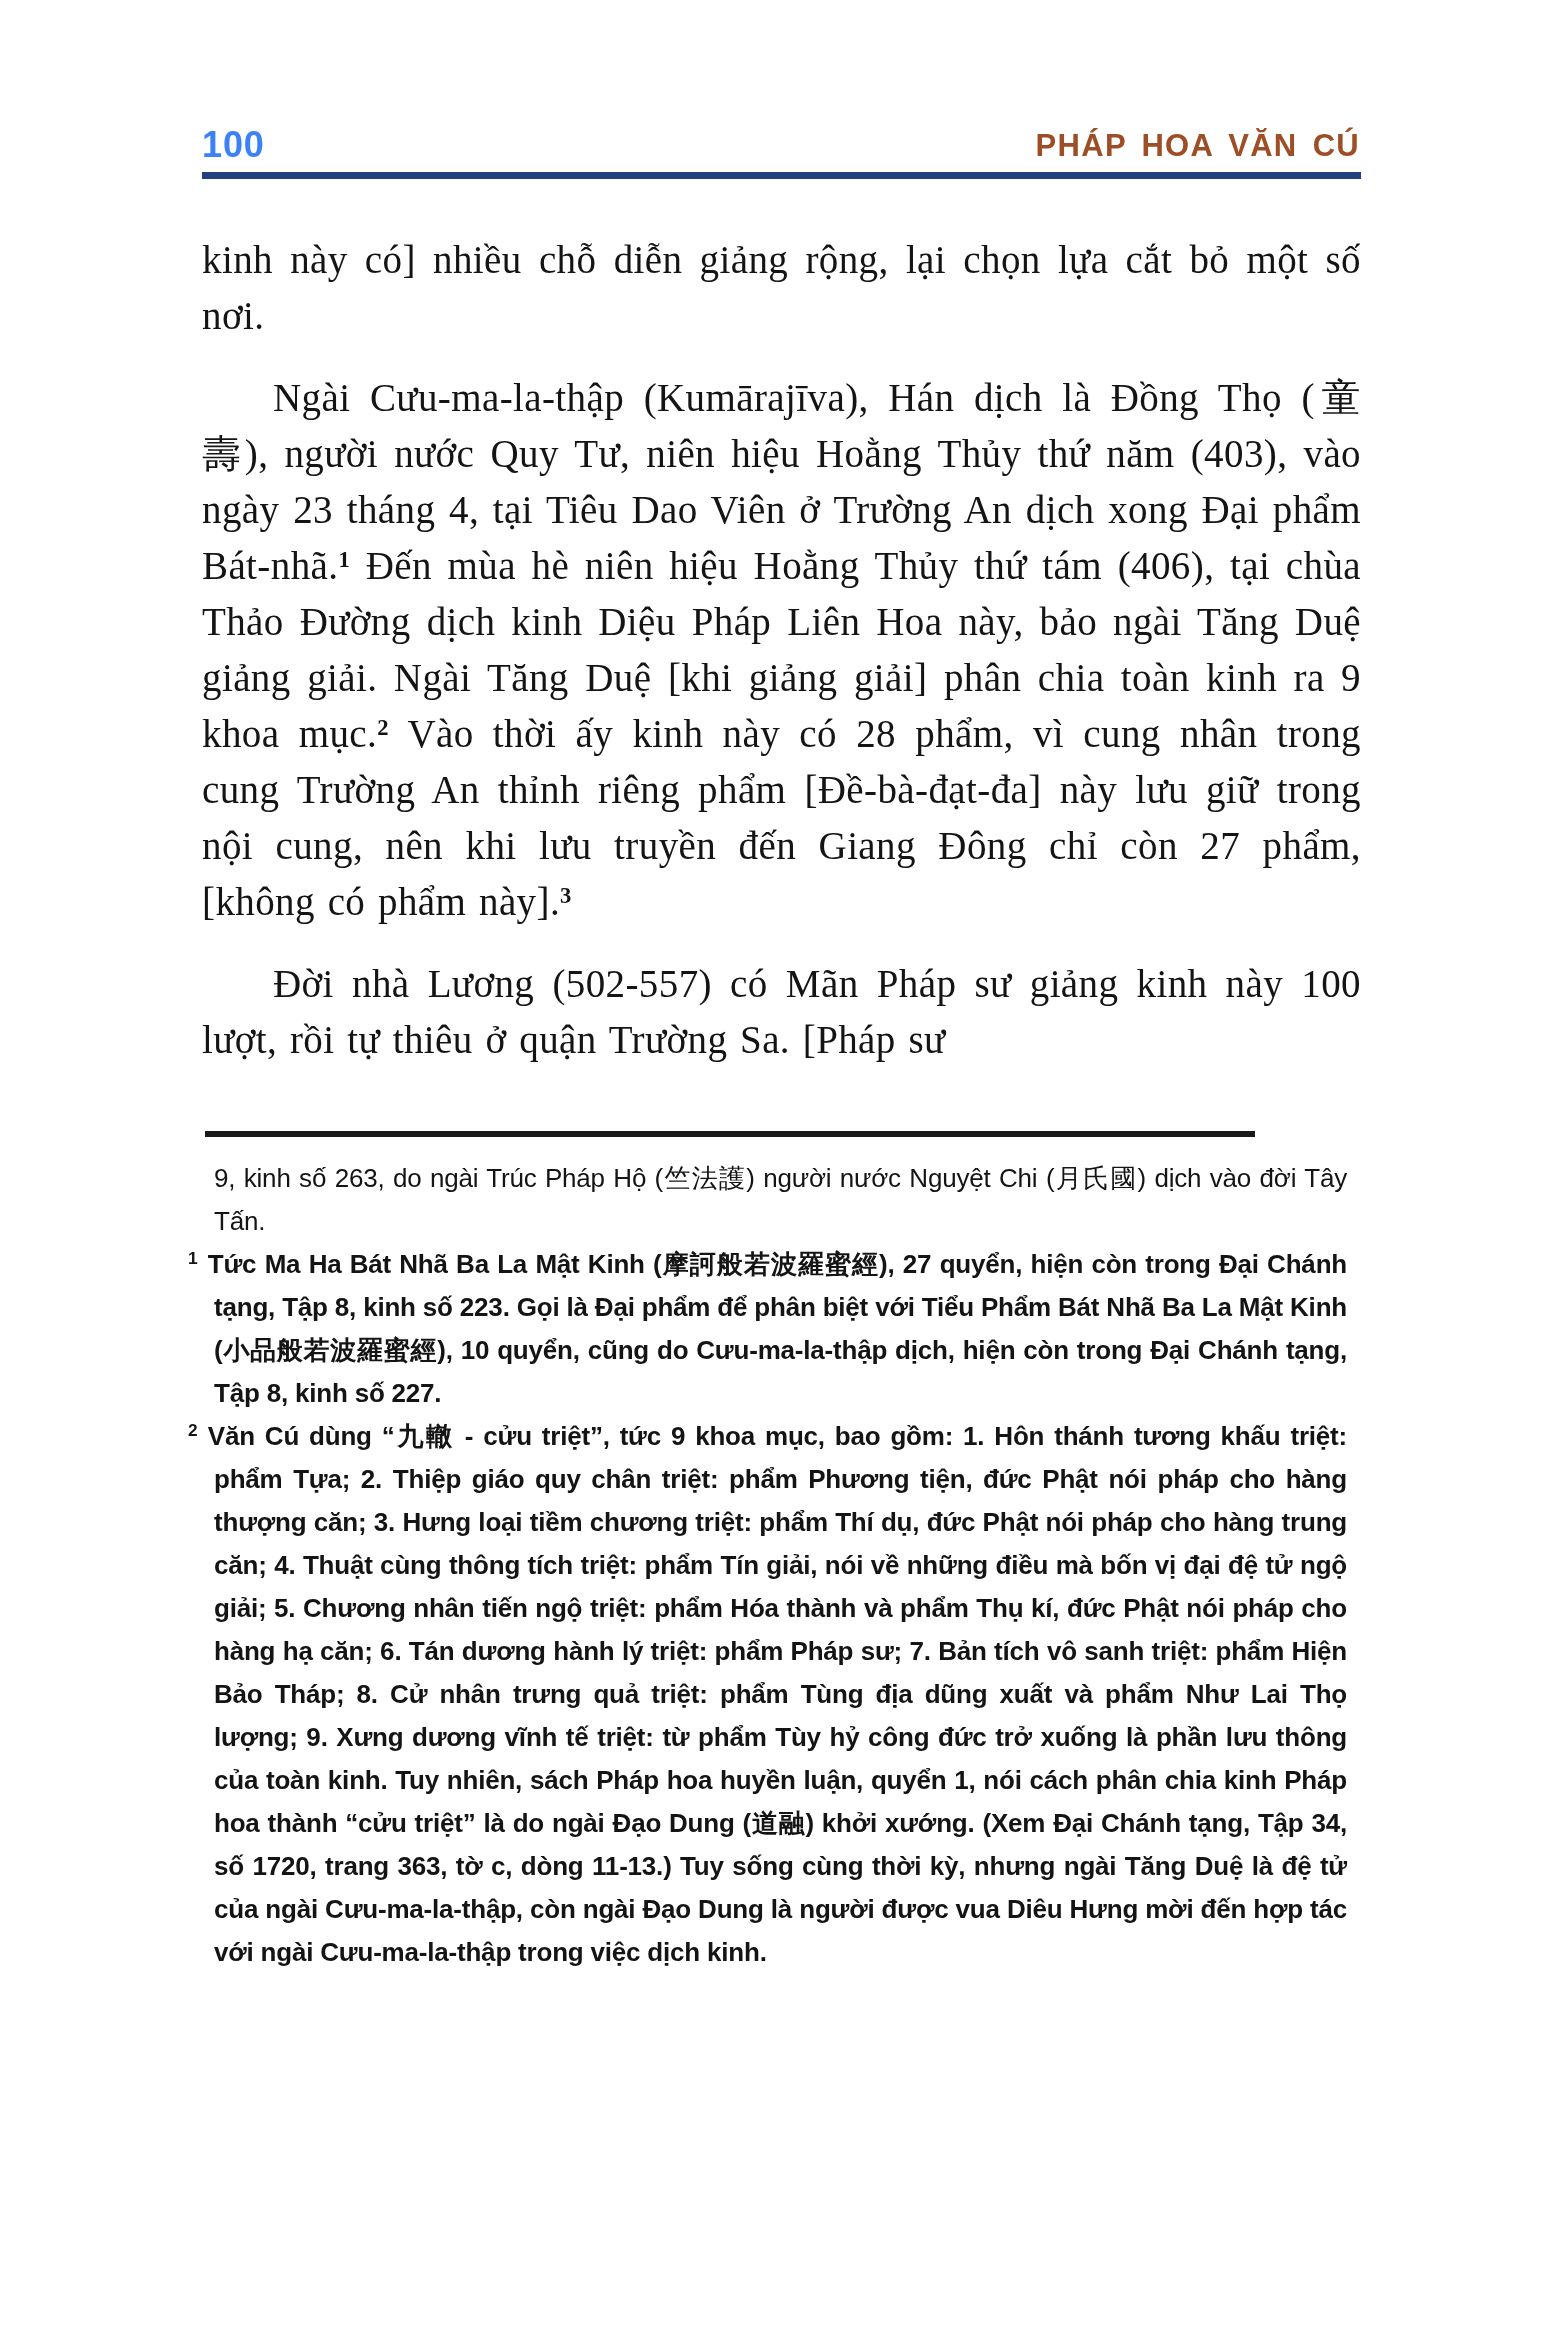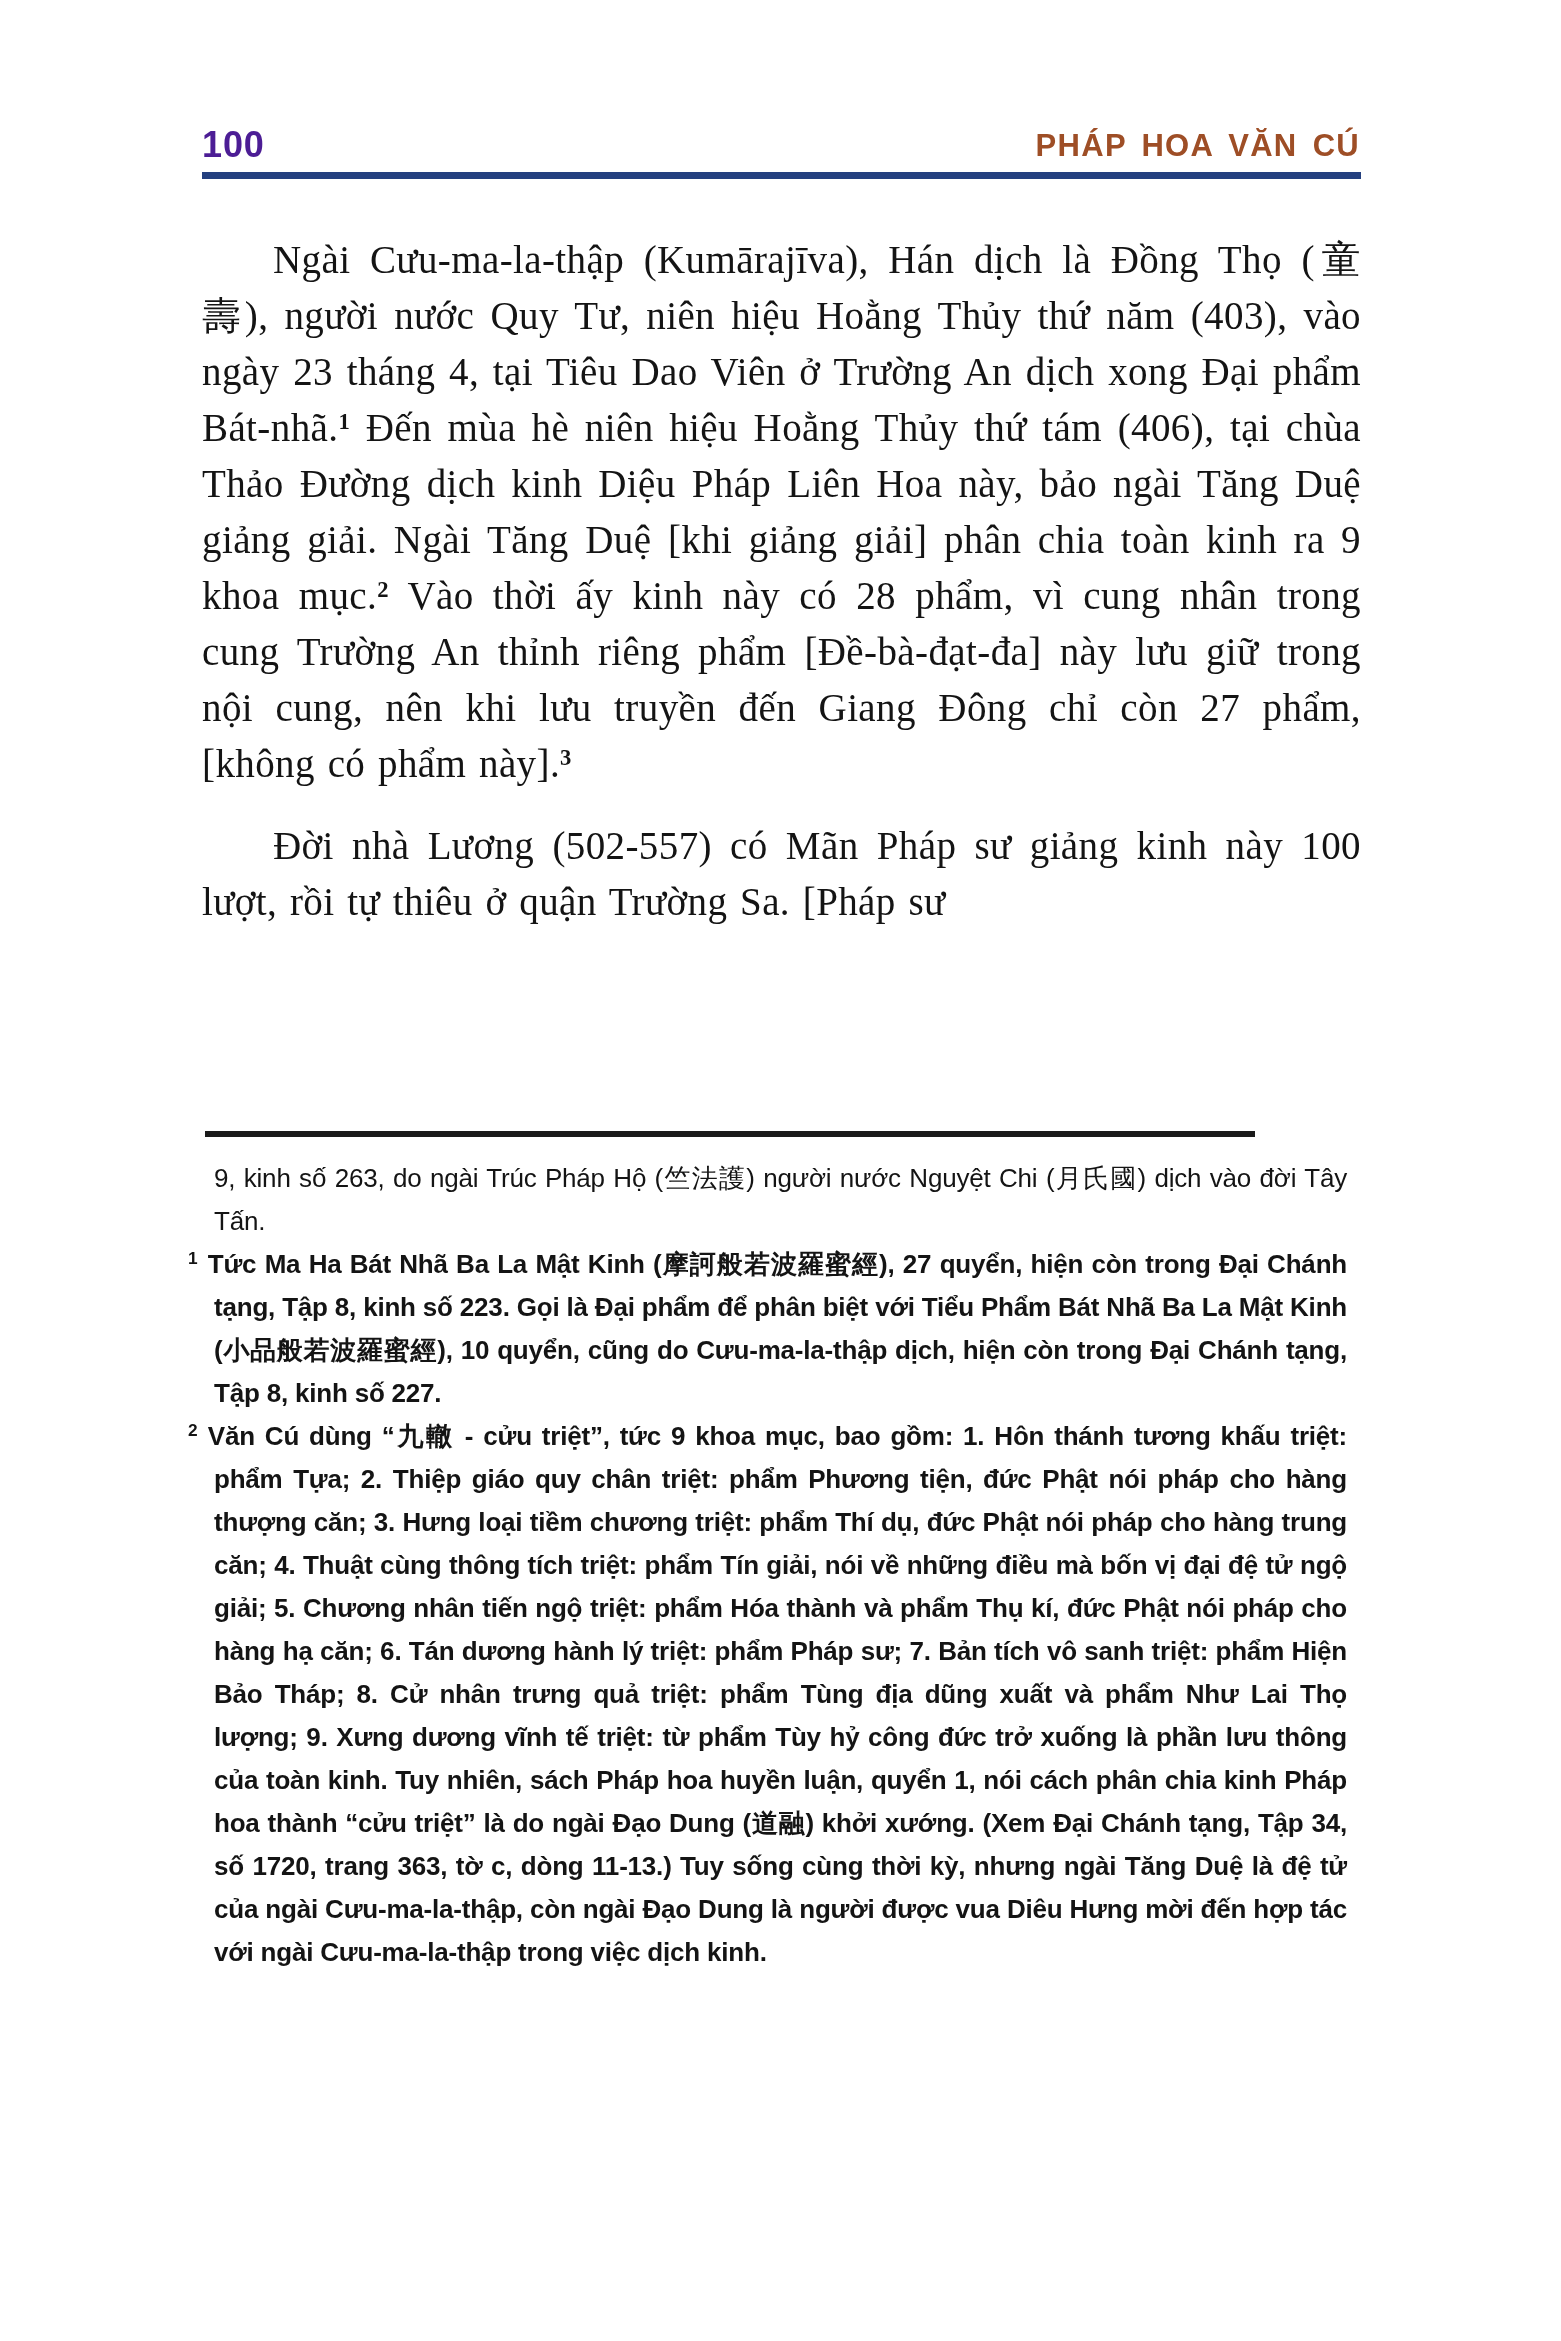--- a/index.html
+++ b/index.html
@@ -10,21 +10,21 @@
     background:#ffffff;
     font-family:"Liberation Serif","DejaVu Serif",serif;
     color:#141414;
     overflow:hidden;
   }
   
   .page-number {
     position:absolute; left:202px; top:127px;
     font-family:"Liberation Sans","DejaVu Sans",sans-serif;
     font-weight:bold; font-size:36px; line-height:36px;
-    letter-spacing:0.9px; color:#4c1d95;
+    letter-spacing:0.9px; color:#3b82f6;
   }
   .running-title {
     position:absolute; right:201px; top:130px;
     font-family:Liberation Sans, sans-serif;
     font-weight:bold; font-size:31px; line-height:31px;
     letter-spacing:1.3px; word-spacing:5.2px;
     color:var(--title-color,#9e4e26);
   }
   .header-rule {
     position:absolute; left:202px; top:172px;
@@ -69,20 +69,21 @@
 
 <div class="page">
 
   <span class="page-number">100</span>
 
   <span class="running-title">PHÁP HOA VĂN CÚ</span>
 
   <div class="header-rule"></div>
 
   <main class="body-text">
+      <p class="">kinh này có] nhiều chỗ diễn giảng rộng, lại chọn lựa cắt bỏ một số nơi.</p>
       <p class="indent">Ngài Cưu-ma-la-thập (Kumārajīva), Hán dịch là Đồng Thọ (童壽), người nước Quy Tư, niên hiệu Hoằng Thủy thứ năm (403), vào ngày 23 tháng 4, tại Tiêu Dao Viên ở Trường An dịch xong Đại phẩm Bát-nhã.<sup>1</sup> Đến mùa hè niên hiệu Hoằng Thủy thứ tám (406), tại chùa Thảo Đường dịch kinh Diệu Pháp Liên Hoa này, bảo ngài Tăng Duệ giảng giải. Ngài Tăng Duệ [khi giảng giải] phân chia toàn kinh ra 9 khoa mục.<sup>2</sup> Vào thời ấy kinh này có 28 phẩm, vì cung nhân trong cung Trường An thỉnh riêng phẩm [Đề-bà-đạt-đa] này lưu giữ trong nội cung, nên khi lưu truyền đến Giang Đông chỉ còn 27 phẩm, [không có phẩm này].<sup>3</sup></p>
       <p class="indent">Đời nhà Lương (502-557) có Mãn Pháp sư giảng kinh này 100 lượt, rồi tự thiêu ở quận Trường Sa. [Pháp sư</p>
     </main>
 
   <div class="footnote-rule"></div>
 
   <section class="footnotes">
       <p class="">9, kinh số 263, do ngài Trúc Pháp Hộ (竺法護) người nước Nguyệt Chi (月氏國) dịch vào đời Tây Tấn.</p>
       <p class="marked"><sup class="fn-marker">1</sup>Tức Ma Ha Bát Nhã Ba La Mật Kinh (摩訶般若波羅蜜經), 27 quyển, hiện còn trong Đại Chánh tạng, Tập 8, kinh số 223. Gọi là Đại phẩm để phân biệt với Tiểu Phẩm Bát Nhã Ba La Mật Kinh (小品般若波羅蜜經), 10 quyển, cũng do Cưu-ma-la-thập dịch, hiện còn trong Đại Chánh tạng, Tập 8, kinh số 227.</p>
       <p class="marked"><sup class="fn-marker">2</sup>Văn Cú dùng “九轍 - cửu triệt”, tức 9 khoa mục, bao gồm: 1. Hôn thánh tương khấu triệt: phẩm Tựa; 2. Thiệp giáo quy chân triệt: phẩm Phương tiện, đức Phật nói pháp cho hàng thượng căn; 3. Hưng loại tiềm chương triệt: phẩm Thí dụ, đức Phật nói pháp cho hàng trung căn; 4. Thuật cùng thông tích triệt: phẩm Tín giải, nói về những điều mà bốn vị đại đệ tử ngộ giải; 5. Chương nhân tiến ngộ triệt: phẩm Hóa thành và phẩm Thụ kí, đức Phật nói pháp cho hàng hạ căn; 6. Tán dương hành lý triệt: phẩm Pháp sư; 7. Bản tích vô sanh triệt: phẩm Hiện Bảo Tháp; 8. Cử nhân trưng quả triệt: phẩm Tùng địa dũng xuất và phẩm Như Lai Thọ lượng; 9. Xưng dương vĩnh tế triệt: từ phẩm Tùy hỷ công đức trở xuống là phần lưu thông của toàn kinh. Tuy nhiên, sách Pháp hoa huyền luận, quyển 1, nói cách phân chia kinh Pháp hoa thành “cửu triệt” là do ngài Đạo Dung (道融) khởi xướng. (Xem Đại Chánh tạng, Tập 34, số 1720, trang 363, tờ c, dòng 11-13.) Tuy sống cùng thời kỳ, nhưng ngài Tăng Duệ là đệ tử của ngài Cưu-ma-la-thập, còn ngài Đạo Dung là người được vua Diêu Hưng mời đến hợp tác với ngài Cưu-ma-la-thập trong việc dịch kinh.</p>

